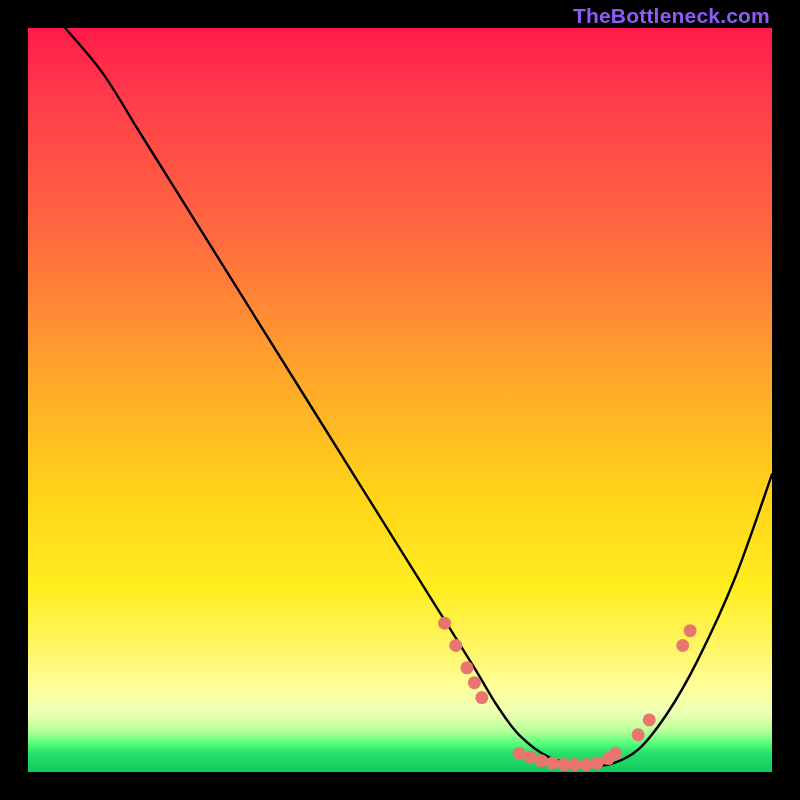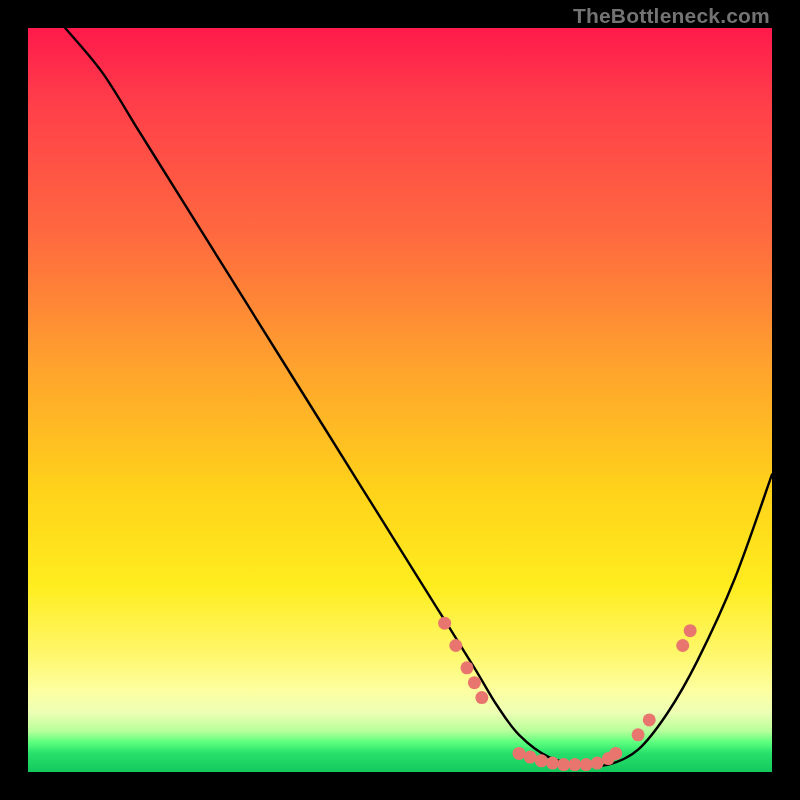--- a/index.html
+++ b/index.html
@@ -42,21 +42,21 @@
       #27e06b 97.5%,
       #13c85d 100%
     );
   }
   .watermark {
     position: absolute;
     top: 4px;
     right: 30px;
     font-size: 21px;
     font-weight: 600;
-    color: #737373;
+    color: #8b5cf6;
     letter-spacing: 0.2px;
     user-select: none;
   }
   svg.curve {
     position: absolute;
     left: 0;
     top: 0;
     width: 744px;
     height: 744px;
   }

